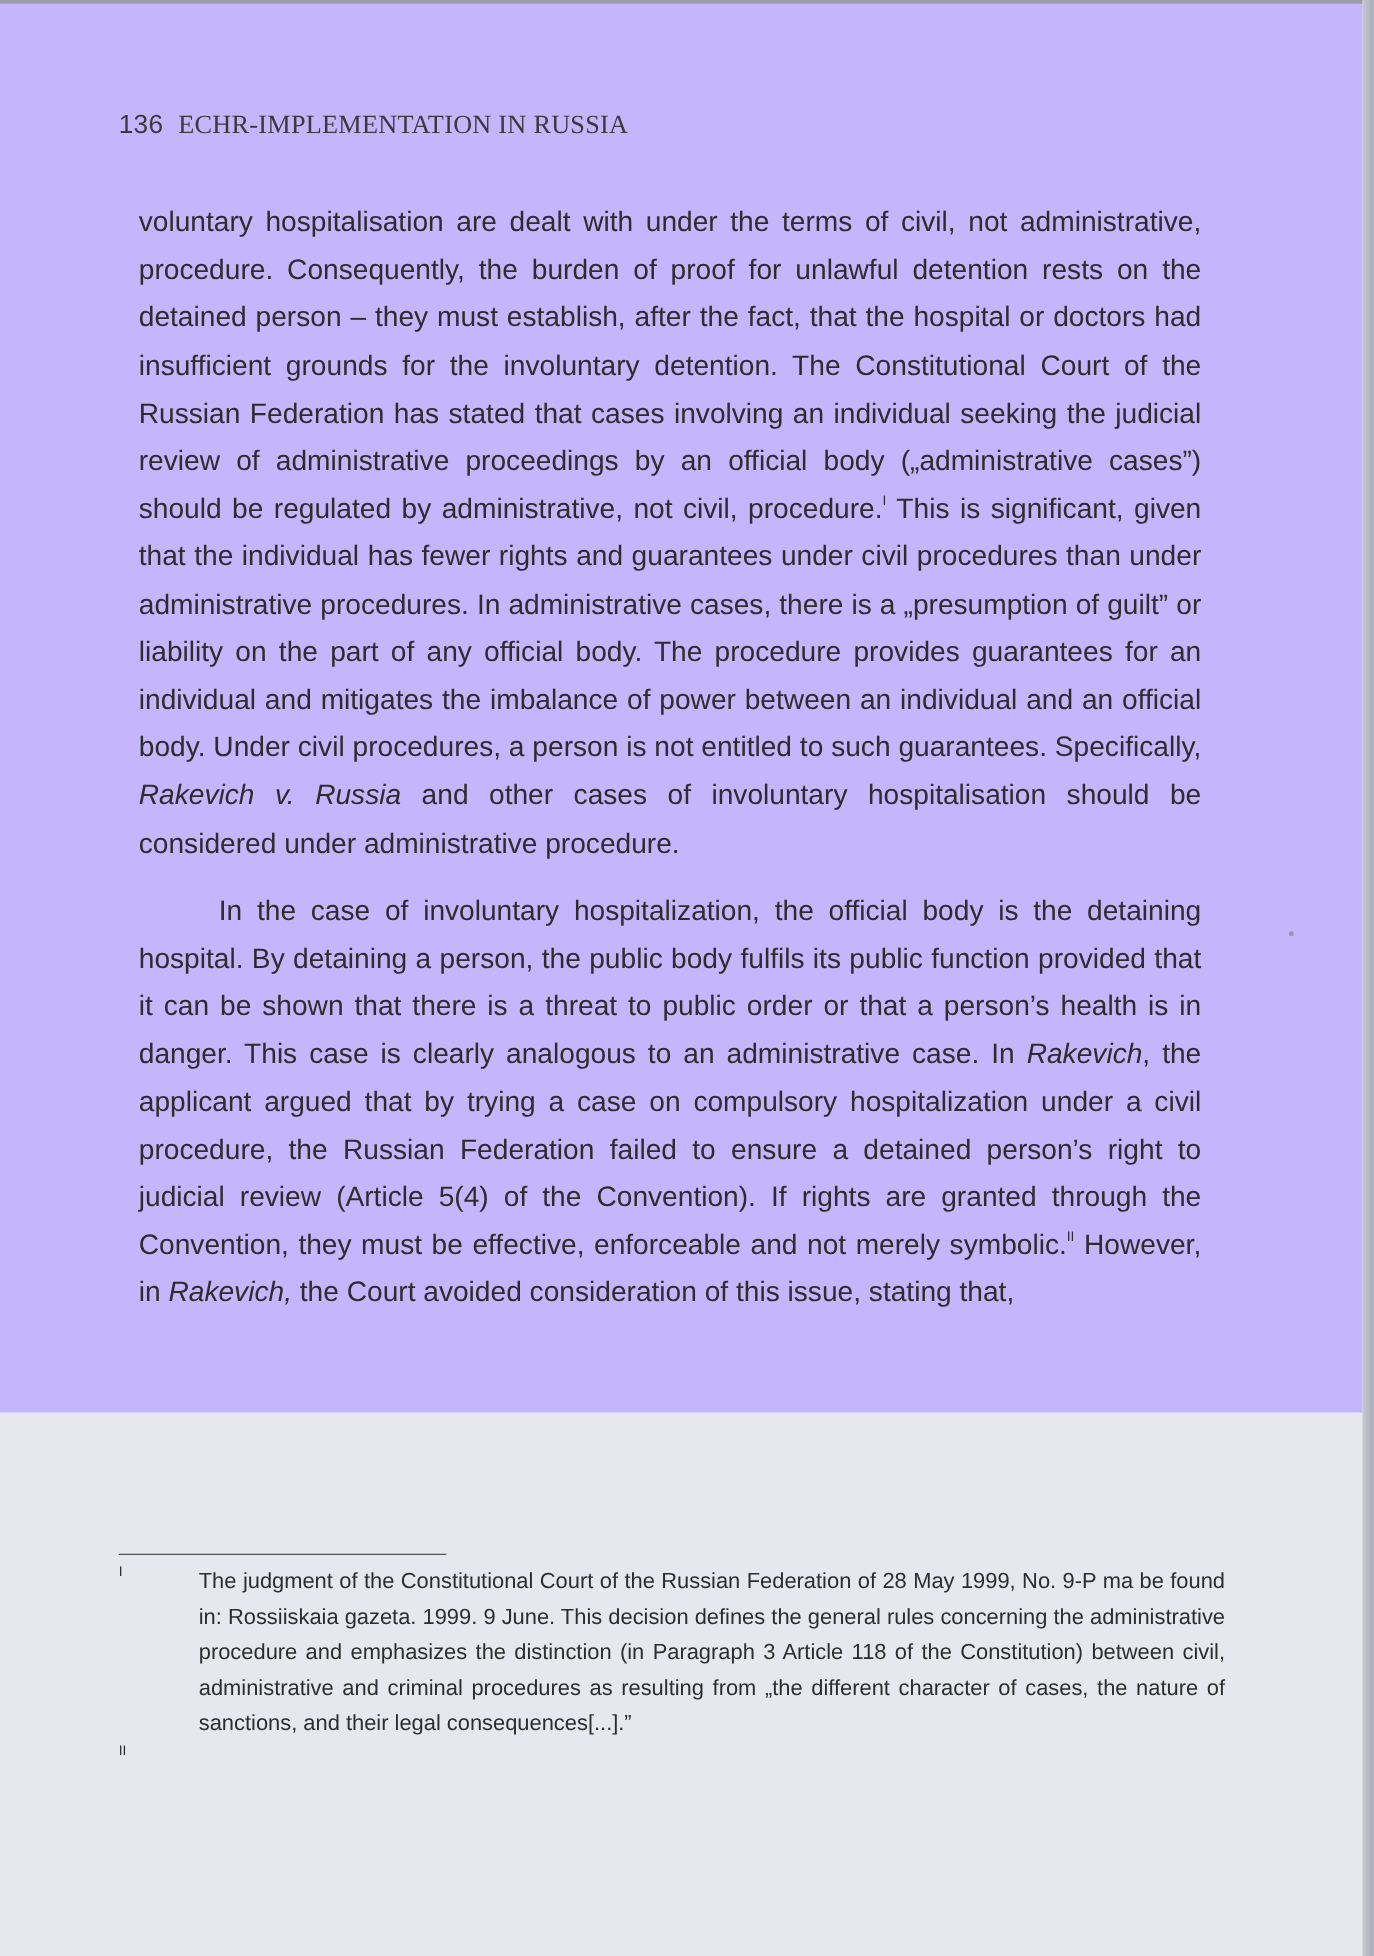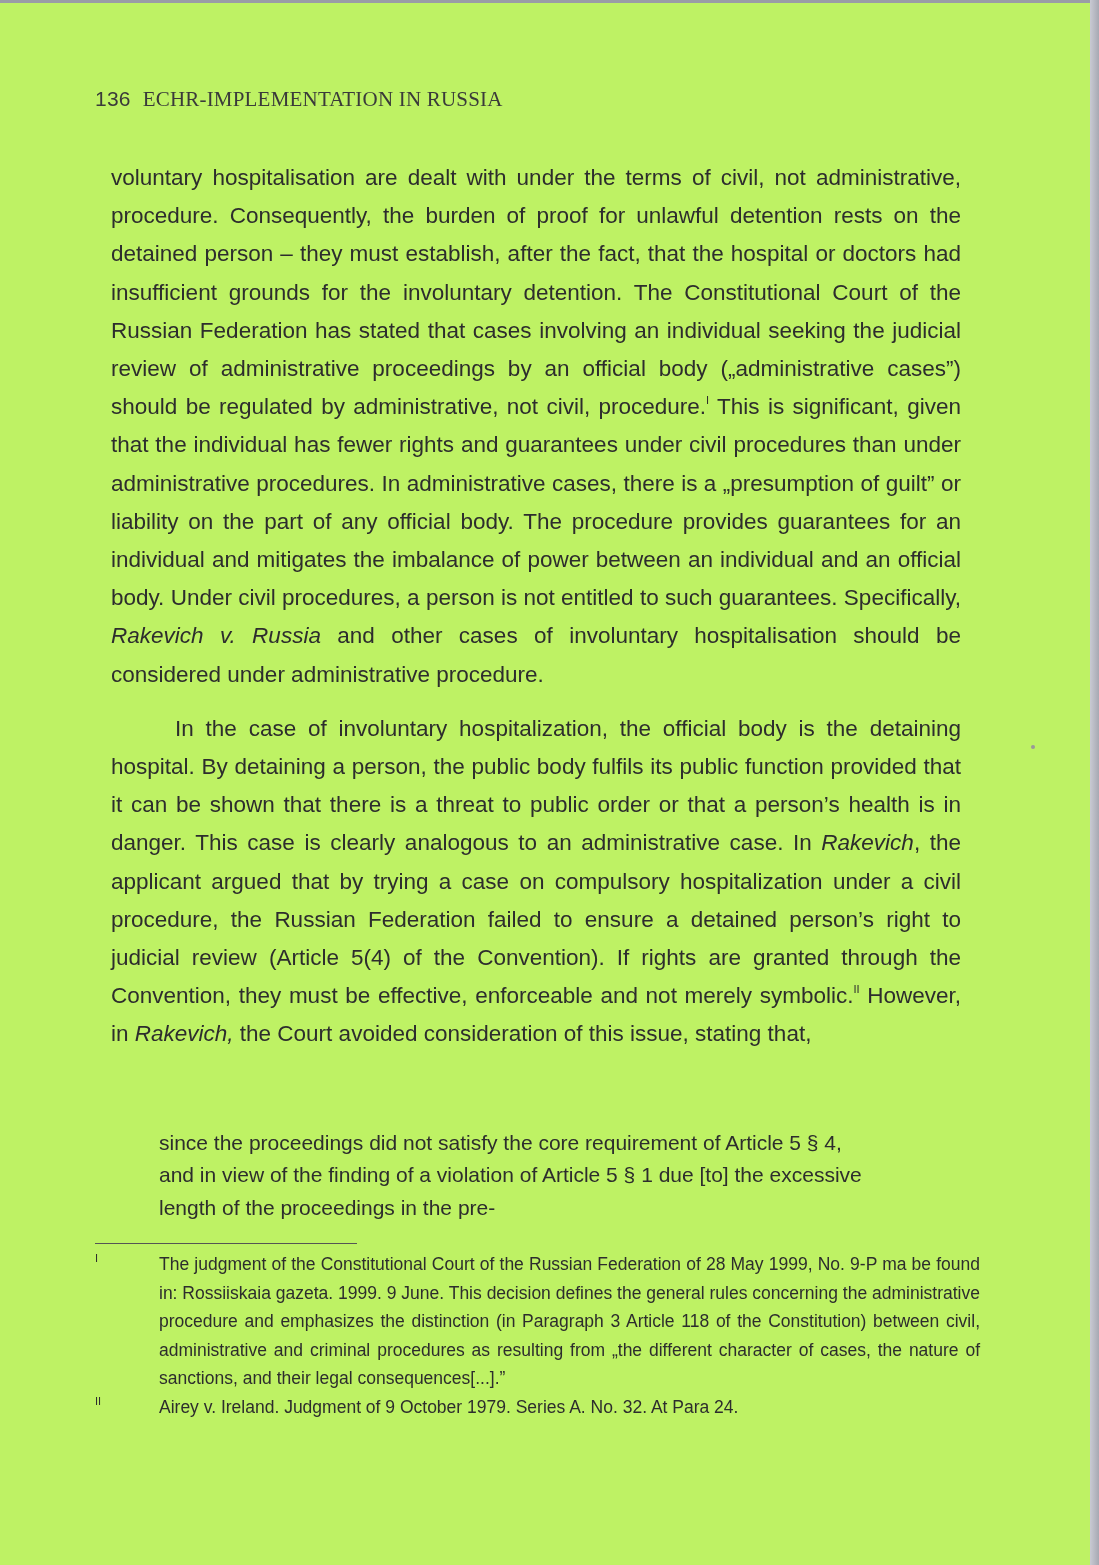--- a/index.html
+++ b/index.html
@@ -2,22 +2,22 @@
 <html><head>
   <meta charset="utf-8">
   <style>
     html, body { margin: 0; padding: 0; }
     body {
       width: 1099px; height: 1565px; overflow: hidden;
       background: #e6e7ef;
       position: relative;
     }
     .page {
-      position: absolute; left: 0; top: 0; width: 1090px; height: 1565px;
-      background: #bef264;
+      position: absolute; left: 0; top: 0; width: 1090px; height: 1130px;
+      background: #c4b5fd;
       border-top: 3px solid #9a9ca6;
       box-sizing: border-box;
     }
     .edge {
       position: absolute; right: 0; top: 0; width: 9px; height: 1565px;
       background: linear-gradient(to right, #c9cad3, #a7a9b3);
     }
     .header {
       position: absolute; left: 95px; top: 84px;
       font-family: "Liberation Serif", serif; font-size: 21px; color: #3a3a3a;
@@ -60,30 +60,28 @@
 
   <div class="body-text">
     <p>
       <span>voluntary hospitalisation are dealt with under the terms of civil, not administrative, procedure. Consequently, the burden of proof for unlawful detention rests on the detained person – they must establish, after the fact, that the hospital or doctors had insufficient grounds for the involuntary detention. The Constitutional Court of the Russian Federation has stated that cases involving an individual seeking the judicial review of administrative proceedings by an official body („administrative cases”) should be regulated by administrative, not civil, procedure.</span><sup>I</sup><span> This is significant, given that the individual has fewer rights and guarantees under civil procedures than under administrative procedures. In administrative cases, there is a „presumption of guilt” or liability on the part of any official body. The procedure provides guarantees for an individual and mitigates the imbalance of power between an individual and an official body. Under civil procedures, a person is not entitled to such guarantees. Specifically, </span><em>Rakevich v. Russia</em><span> and other cases of involuntary hospitalisation should be considered under administrative procedure.</span>
     </p>
     <p class="indent">
       <span>In the case of involuntary hospitalization, the official body is the detaining hospital. By detaining a person, the public body fulfils its public function provided that it can be shown that there is a threat to public order or that a person’s health is in danger. This case is clearly analogous to an administrative case. In </span><em>Rakevich</em><span>, the applicant argued that by trying a case on compulsory hospitalization under a civil procedure, the Russian Federation failed to ensure a detained person’s right to judicial review (Article 5(4) of the Convention). If rights are granted through the Convention, they must be effective, enforceable and not merely symbolic.</span><sup>II</sup><span> However, in </span><em>Rakevich,</em><span> the Court avoided consideration of this issue, stating that,</span>
     </p>
   </div>
 
-  <div class="quote">since the proceedings did not satisfy the core requirement of Article 5 § 4, and in view of the finding of a violation of Article 5 § 1 due [to] the excessive length of the proceedings in the pre-</div>
 
   <div class="rule"></div>
 
   <div class="footnotes">
     <div class="fn">
       <span class="mark">I</span>
       <span>The judgment of the Constitutional Court of the Russian Federation of 28 May 1999, No. 9-P ma be found in: Rossiiskaia gazeta. 1999. 9 June. This decision defines the general rules concerning the administrative procedure and emphasizes the distinction (in Paragraph 3 Article 118 of the Constitution) between civil, administrative and criminal procedures as resulting from „the different character of cases, the nature of sanctions, and their legal consequences[...].”</span>
     </div>
     <div class="fn">
       <span class="mark">II</span>
-      <span>Airey v. Ireland. Judgment of 9 October 1979. Series A. No. 32. At Para 24.</span>
     </div>
   </div>
 
   <div class="speck"></div>
 </div>
 <div class="edge"></div>
 
 </body></html>

